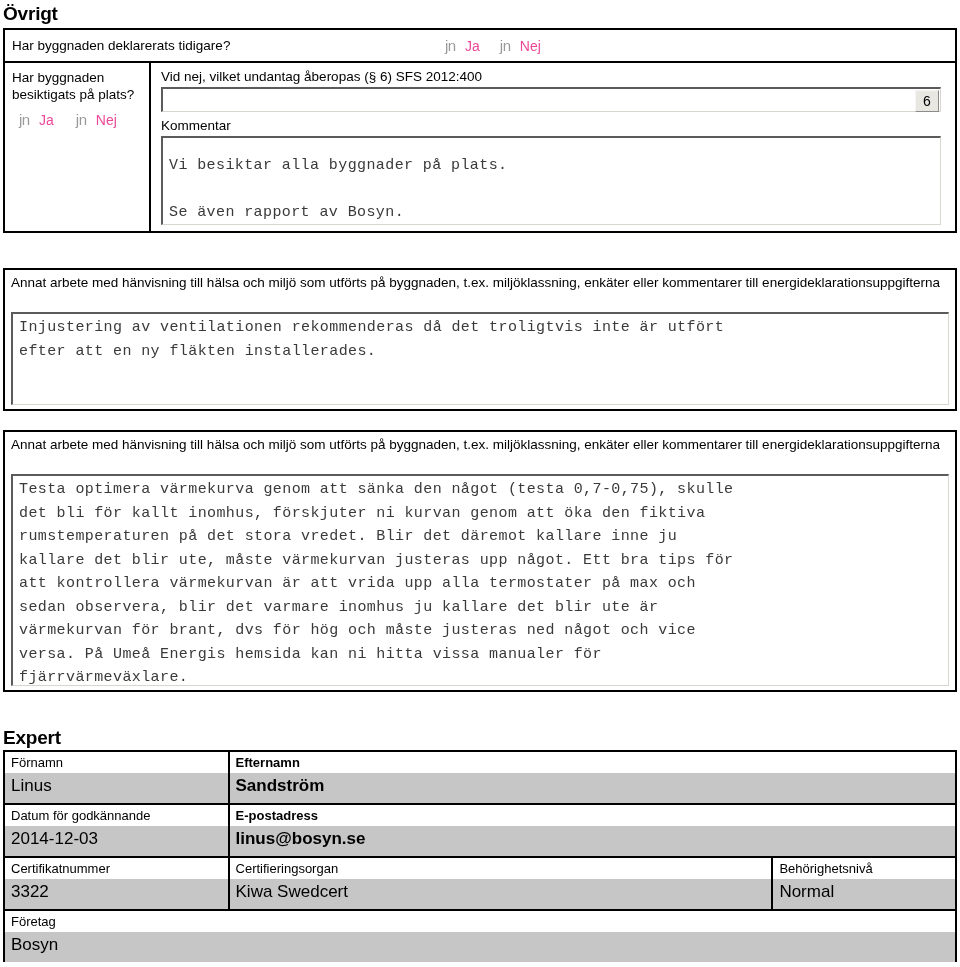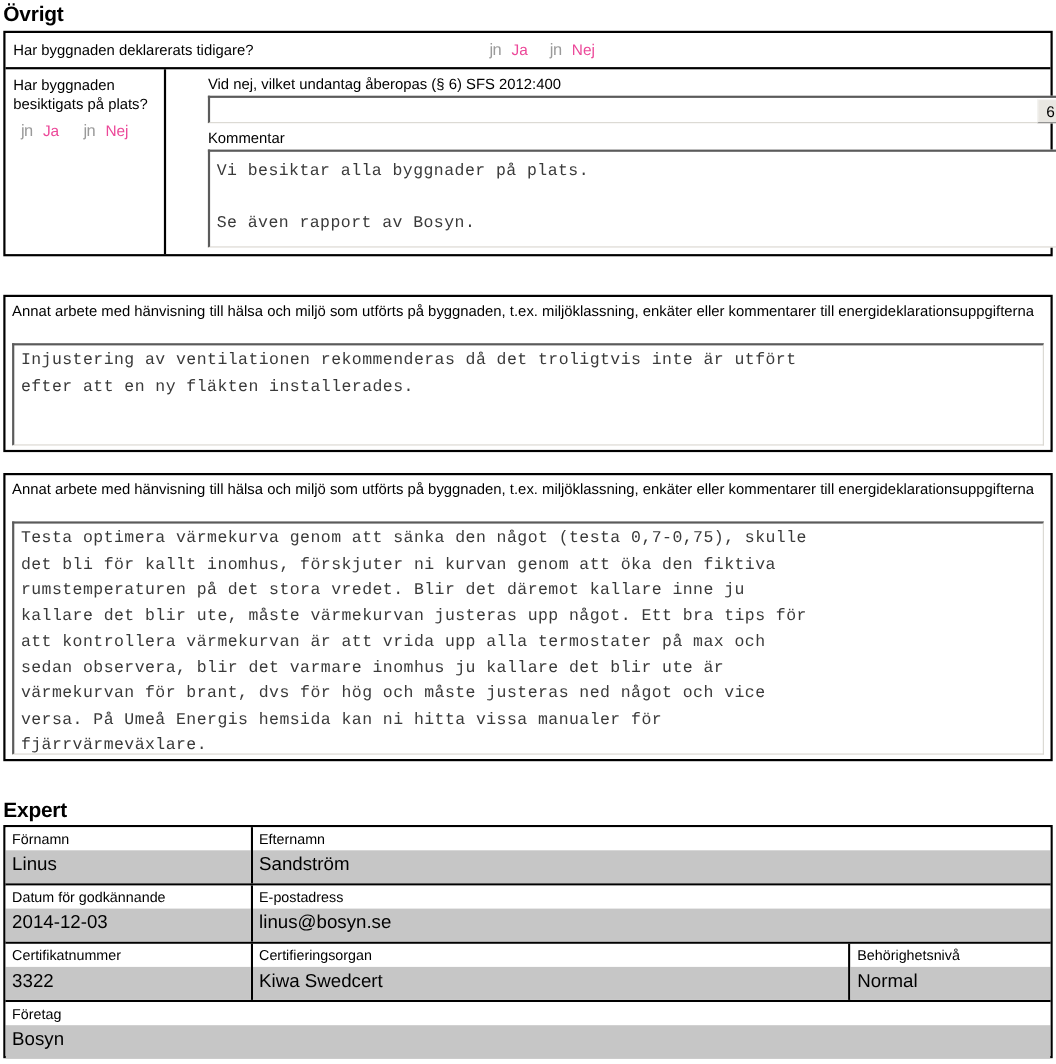--- a/index.html
+++ b/index.html
@@ -159,41 +159,41 @@
     top: 6px;
     width: 146px;
   }
   #col-left-inspect .radio-row {
     position: absolute;
     left: 14px;
     top: 48px;
   }
   #col-right-inspect {
     position: absolute;
-    left: 178px; top: 0;
+    left: 150px; top: 0;
     right: 0; height: 168px;
   }
   #lbl-undantag {
     position: absolute; left: 6px; top: 5px;
   }
   #field-undantag {
     position: absolute;
     left: 6px; top: 24px;
     width: 780px;
     height: 25px;
   }
   #lbl-kommentar {
     position: absolute; left: 6px; top: 54px;
   }
   #ta-kommentar {
     position: absolute;
     left: 6px; top: 73px;
     width: 780px;
     height: 89px;
-    padding: 6px 6px 0 6px;
+    padding: 16px 6px 0 6px;
   }
 
   
   #block-annat1 {
     position: absolute;
     left: 3px;
     top: 268px;
     width: 954px;
     height: 143px;
   }
@@ -261,21 +261,21 @@
     line-height: 26px;
     color: #000;
     background: #c6c6c6;
     padding: 0 0 0 6px;
     height: 30px;
     box-sizing: border-box;
   }
 
   .w-col1 { width: 225px; }
   .w-col2 { width: 545px; }
-  .w-col2-full { width: 727px; }
+  .w-col2-full { width: 727px; font-weight: bold; }
   .w-col3 { width: 182px; }
   .w-full { width: 950px; }
 </style>
 </head>
 <body>
 
 <div class="page">
 
   <div class="section-heading" id="ovrigt-heading">Övrigt</div>
 

